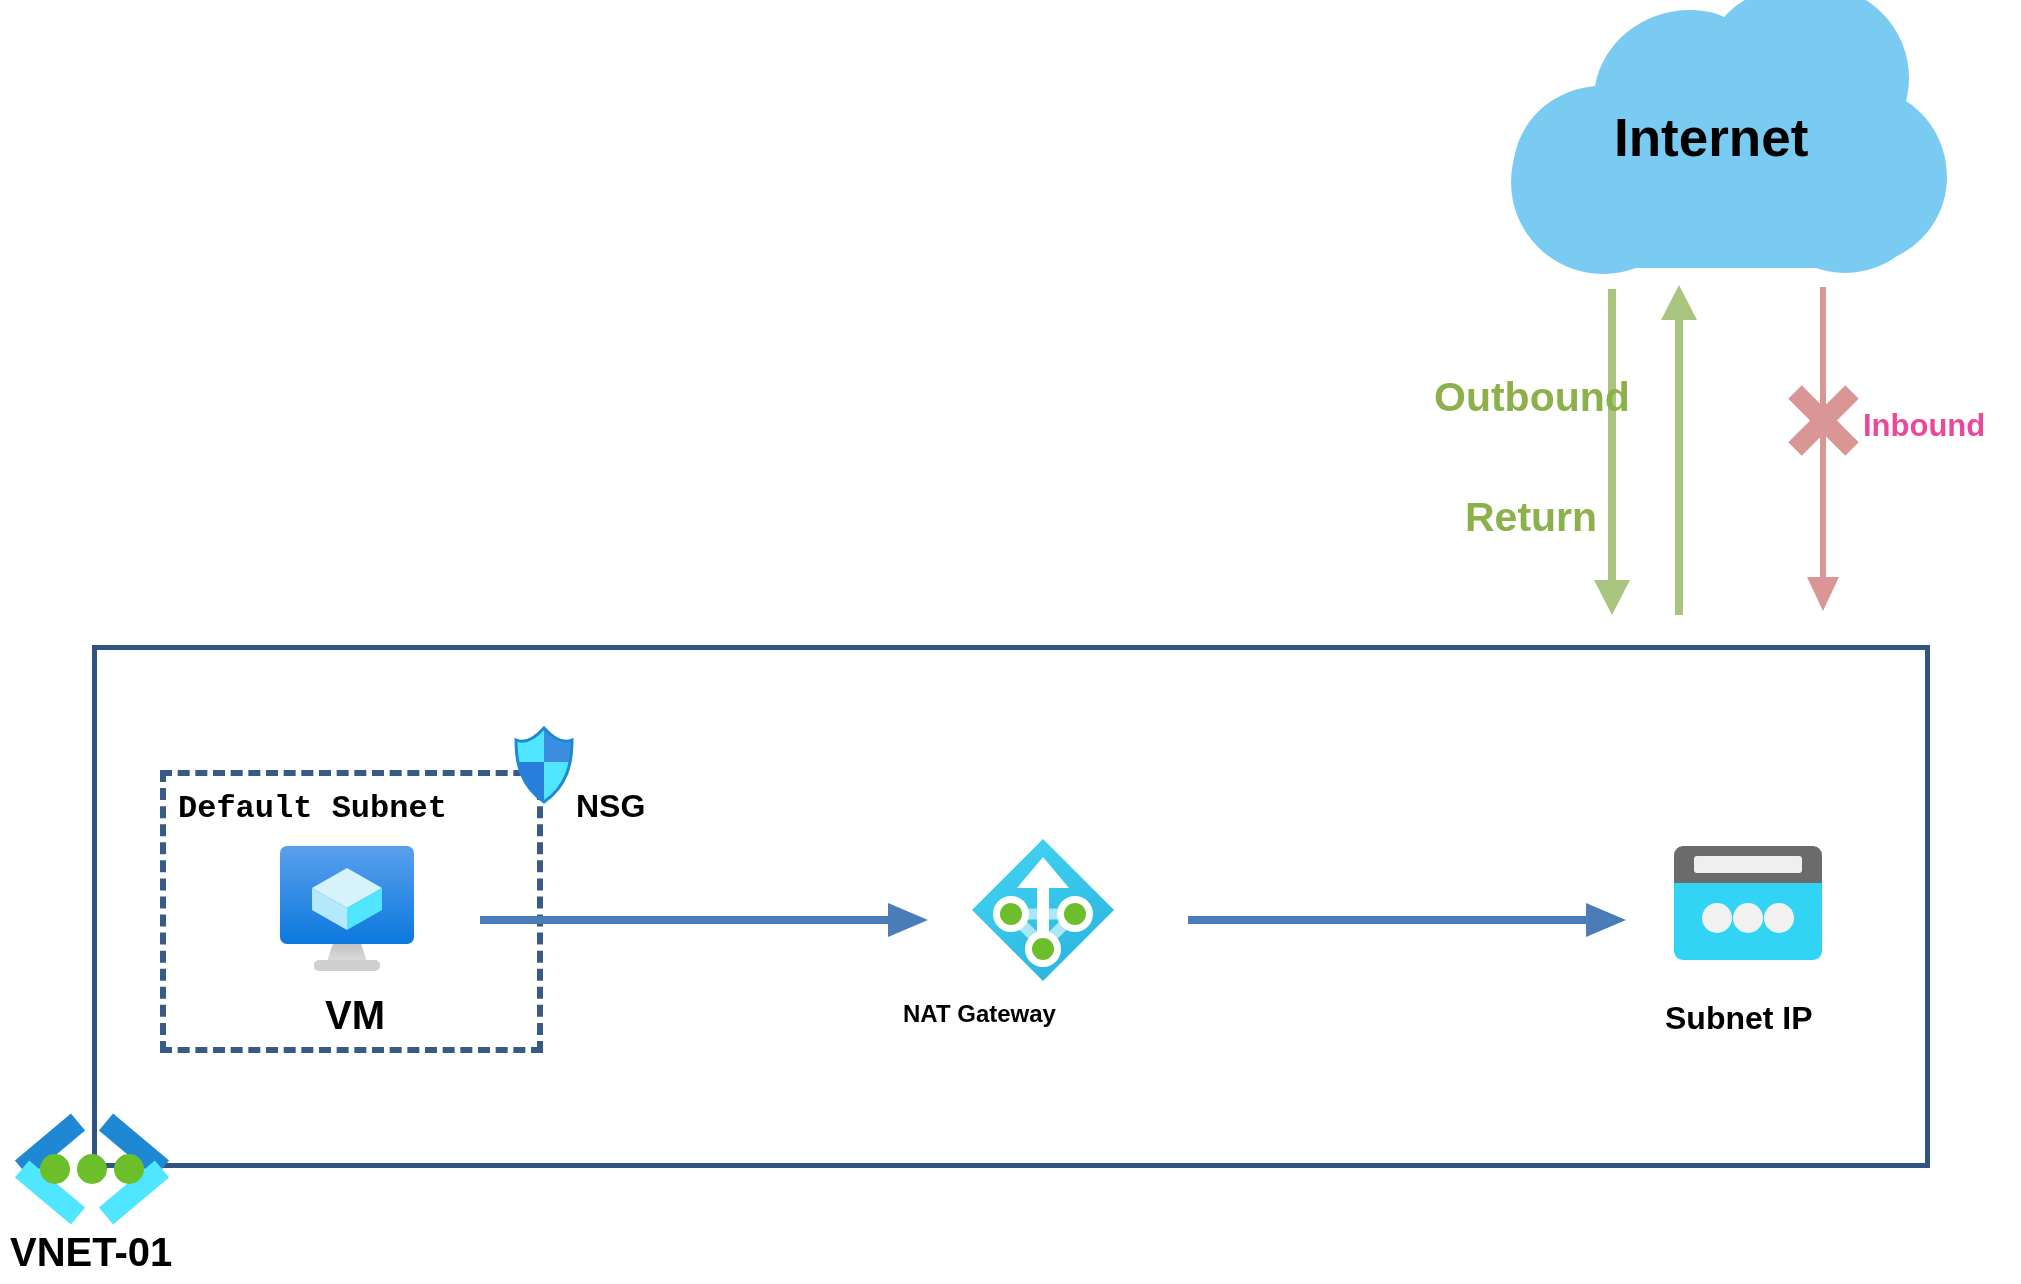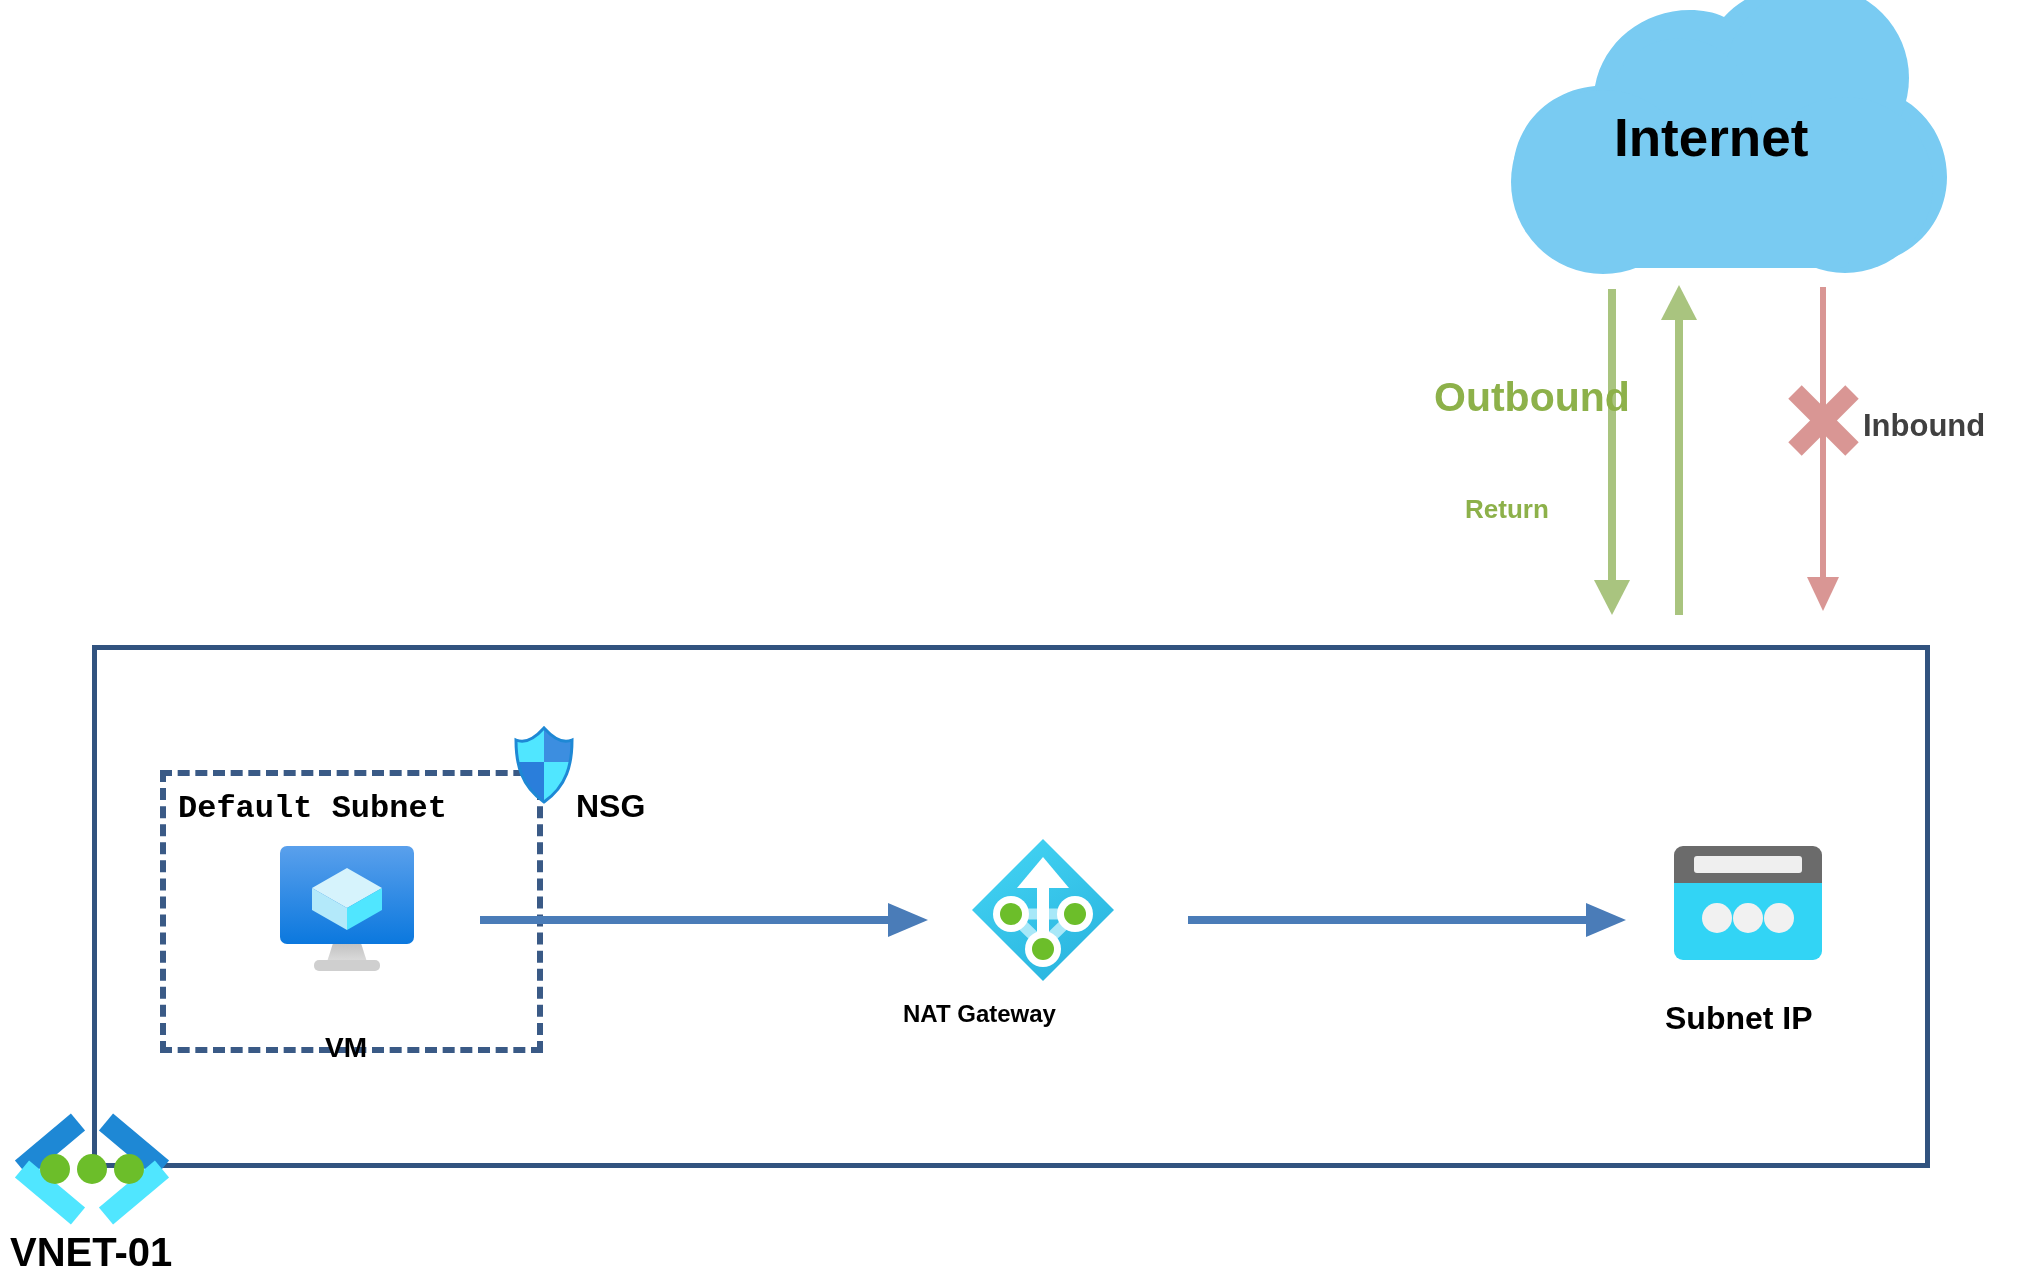--- a/index.html
+++ b/index.html
@@ -52,22 +52,22 @@
       <polygon points="263,336 247,302 279,302" fill="#D99694"></polygon>
     </g>
 
     <g stroke="#D99694" stroke-width="19" stroke-linecap="butt">
       <line x1="235" y1="117" x2="292" y2="174"></line>
       <line x1="292" y1="117" x2="235" y2="174"></line>
     </g>
   </svg>
 
   <div class="lbl" style="left:1434px;top:374px;font-size:41px;color:#8DB14A;">Outbound</div>
-  <div class="lbl" style="left:1465px;top:494px;font-size:26px;color:#8DB14A;">Return</div>
-  <div class="lbl" style="left:1863px;top:408px;font-size:31px;color:#404040;">Inbound</div>
+  <div class="lbl" style="left:1465px;top:494px;font-size:41px;color:#8DB14A;">Return</div>
+  <div class="lbl" style="left:1863px;top:408px;font-size:31px;color:#ec4899;">Inbound</div>
 
   <div class="abs" style="left:92px;top:645px;width:1838px;height:523px;
               border:5px solid #31537F;box-sizing:border-box;"></div>
 
   <div class="abs" style="left:160px;top:770px;width:383px;height:283px;
               border:6px dashed #3A5A86;box-sizing:border-box;"></div>
   <div class="lbl" style="left:178px;top:790px;font-size:32px;font-family:Liberation Mono, monospace;">Default Subnet</div>
 
   <svg class="abs" style="left:272px;top:840px;" width="160" height="140" viewBox="0 0 160 140">
     <defs>
@@ -82,21 +82,21 @@
     </defs>
     <path d="M62,100 h26 l7,22 h-40 z" fill="url(#vmStand)"></path>
     <rect x="42" y="120" width="66" height="11" rx="5" fill="#CFCFCF"></rect>
     <rect x="8" y="6" width="134" height="98" rx="7" fill="url(#vmScreen)"></rect>
     <g>
       <polygon points="75,28 110,48 75,68 40,48" fill="#D6F3FC"></polygon>
       <polygon points="40,48 75,68 75,90 40,70" fill="#B3E9FA"></polygon>
       <polygon points="110,48 110,70 75,90 75,68" fill="#50E6FF"></polygon>
     </g>
   </svg>
-  <div class="lbl" style="left:325px;top:993px;font-size:28px;margin-top:39px;">VM</div>
+  <div class="lbl" style="left:325px;top:993px;font-size:40px;">VM</div>
 
   <svg class="abs" style="left:513px;top:722px;" width="62" height="82" viewBox="0 0 62 82">
     <defs>
       <clipPath id="shieldClip">
         <path d="M31,80 C 8,64 3,42 3,18 C 12,22 22,16 31,6 C 40,16 50,22 59,18 C 59,42 54,64 31,80 Z"></path>
       </clipPath>
     </defs>
     <g clip-path="url(#shieldClip)">
       <rect x="0" y="0" width="31" height="40" fill="#50E6FF"></rect>
       <rect x="31" y="0" width="31" height="40" fill="#3C8EE0"></rect>

